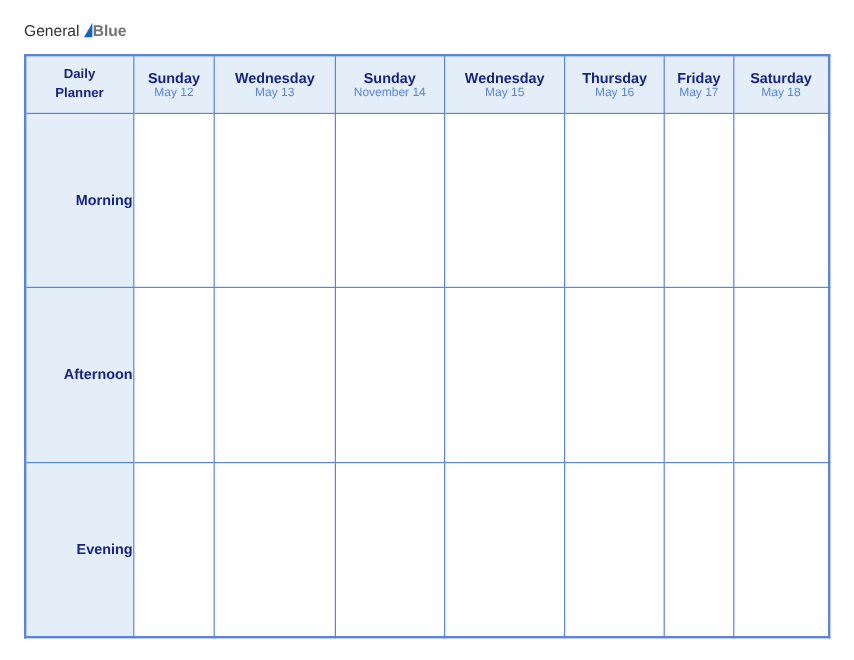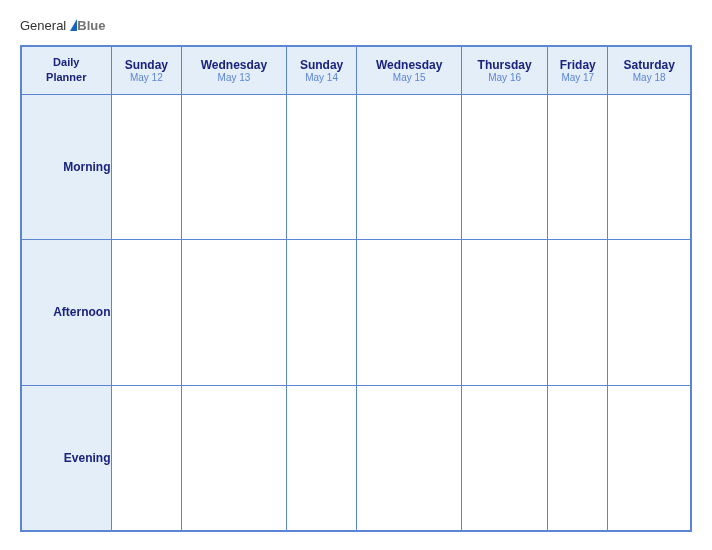--- a/index.html
+++ b/index.html
@@ -155,21 +155,21 @@
       <th>
         <span class="day-name">Sunday</span>
         <span class="day-date">May 12</span>
       </th>
       <th>
         <span class="day-name">Wednesday</span>
         <span class="day-date">May 13</span>
       </th>
       <th>
         <span class="day-name">Sunday</span>
-        <span class="day-date">May 14</span>
+        <span class="day-date">November 14</span>
       </th>
       <th>
         <span class="day-name">Wednesday</span>
         <span class="day-date">May 15</span>
       </th>
       <th>
         <span class="day-name">Thursday</span>
         <span class="day-date">May 16</span>
       </th>
       <th>

